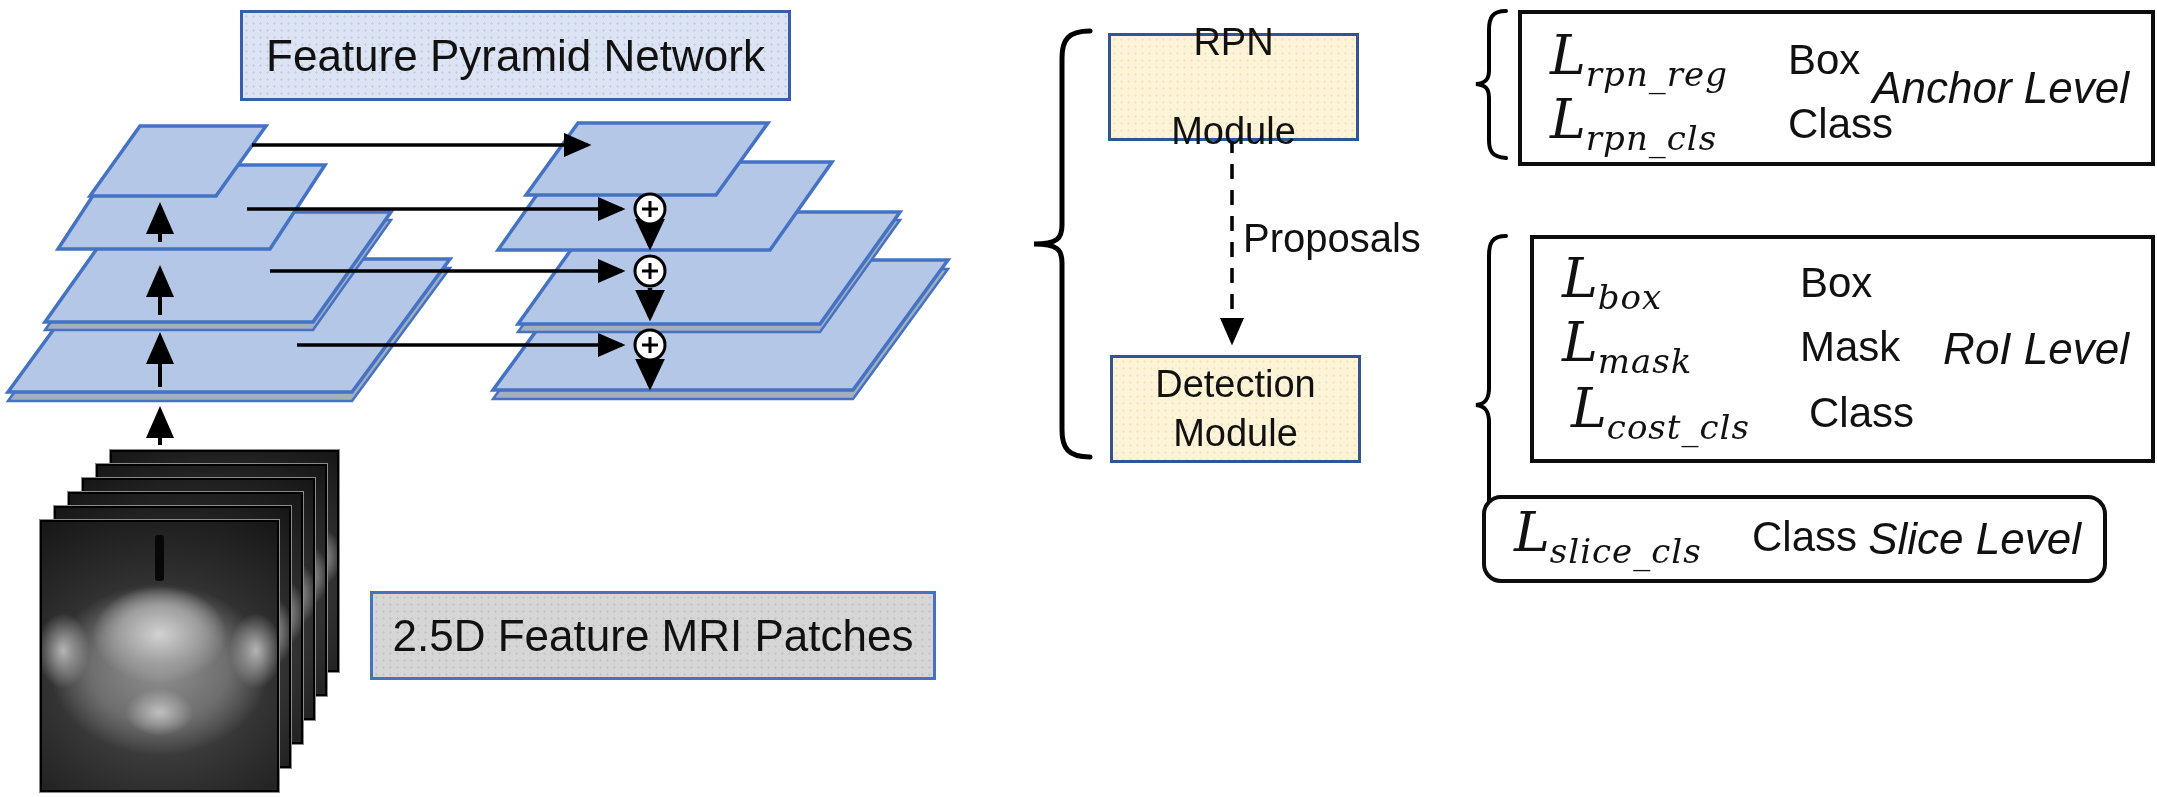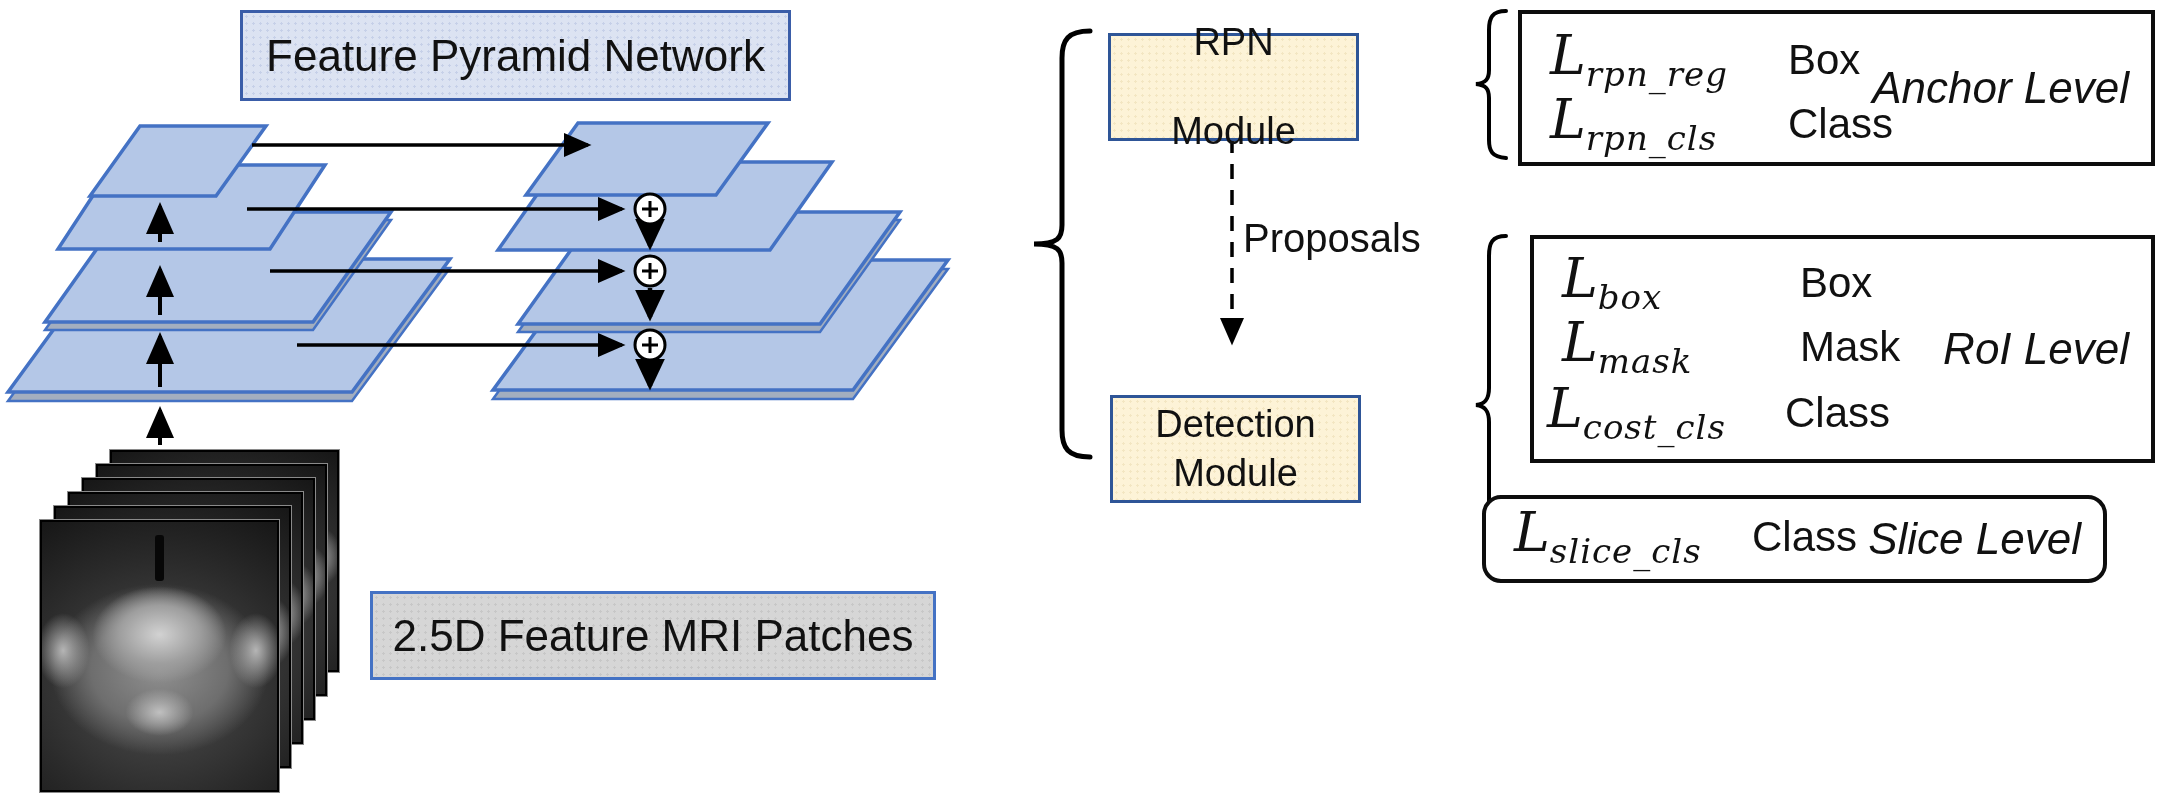--- a/index.html
+++ b/index.html
@@ -141,21 +141,21 @@
     <span>2.5D Feature MRI Patches</span>
   </div>
 
   <div class="modulebox" style="left:1108px;top:33px;width:245px;height:102px;gap:39px;">
     <span>RPN</span>
     <span>Module</span>
   </div>
 
   <div class="proposals" style="left:1243px;top:216px;">Proposals</div>
 
-  <div class="modulebox" style="left:1110px;top:355px;width:245px;height:102px;margin-top:40px;">
+  <div class="modulebox" style="left:1110px;top:355px;width:245px;height:102px;">
     <span>Detection</span>
     <span>Module</span>
   </div>
 
   <div class="lossbox" style="left:1518px;top:10px;width:629px;height:148px;">
     <div class="loss-row" style="left:28px;top:10px;">
       <span class="formula"><span class="fbase">L</span><span class="fsub">rpn_reg</span></span>
       <span class="target">Box</span>
     </div>
     <div class="loss-row" style="left:28px;top:74px;">
@@ -167,21 +167,21 @@
 
   <div class="lossbox" style="left:1530px;top:235px;width:617px;height:220px;">
     <div class="loss-row" style="left:28px;top:8px;">
       <span class="formula"><span class="fbase">L</span><span class="fsub">box</span></span>
       <span class="target">Box</span>
     </div>
     <div class="loss-row" style="left:28px;top:72px;justify-content:center;">
       <span class="formula"><span class="fbase">L</span><span class="fsub">mask</span></span>
       <span class="target">Mask</span>
     </div>
-    <div class="loss-row" style="left:13px;top:138px;">
+    <div class="loss-row" style="left:37px;top:138px;">
       <span class="formula"><span class="fbase">L</span><span class="fsub">cost_cls</span></span>
       <span class="target">Class</span>
     </div>
     <div class="level-label">RoI Level</div>
   </div>
 
   <div class="lossbox" style="left:1482px;top:495px;width:617px;height:80px;border-radius:19px;">
     <div class="loss-row" style="left:28px;top:2px;">
       <span class="formula"><span class="fbase">L</span><span class="fsub">slice_cls</span></span>
       <span class="target">Class</span>

